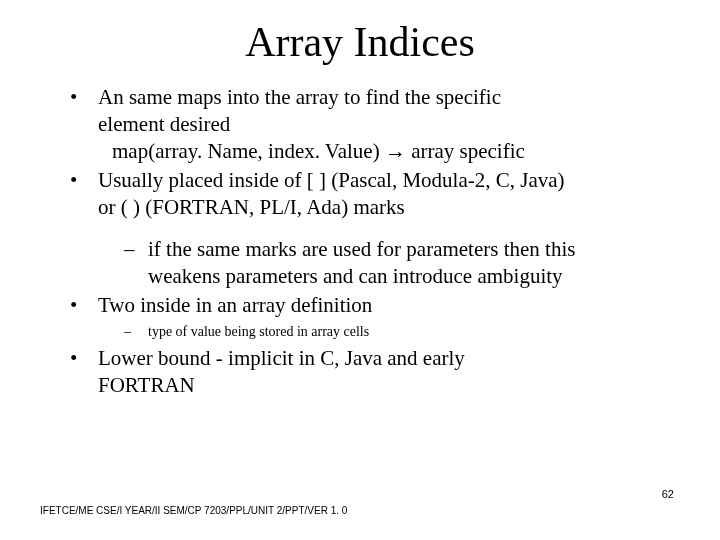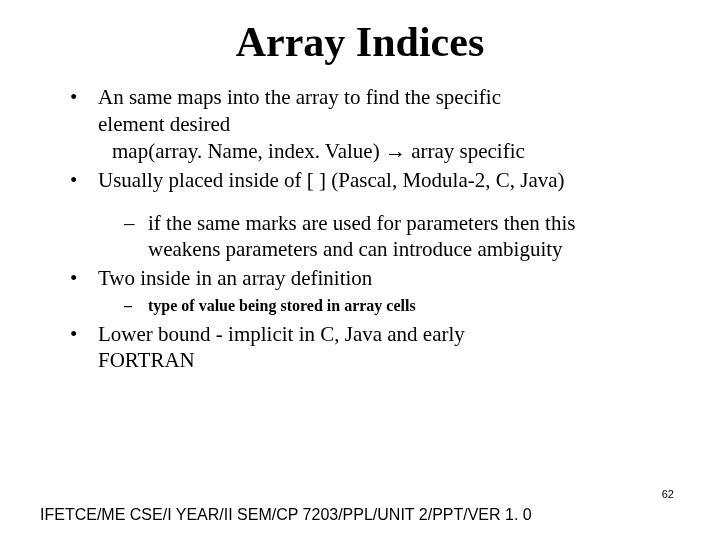--- a/index.html
+++ b/index.html
@@ -17,21 +17,21 @@
     width: 720px;
     height: 540px;
     position: relative;
     box-sizing: border-box;
     padding: 10px 40px 0 40px;
   }
   .title {
     text-align: center;
     font-size: 42px;
     margin: 8px 0 18px 0;
-    font-weight: bold;
+    font-weight: normal;
   }
   ul.top {
     list-style: none;
     padding: 0;
     margin: 0 0 0 30px;
     font-size: 21px;
     line-height: 1.28;
   }
   ul.top > li {
     position: relative;
@@ -58,31 +58,30 @@
     position: relative;
     padding-left: 24px;
   }
   ul.dash > li::before {
     content: "–";
     position: absolute;
     left: 0;
     top: 0;
   }
   ul.dash.small {
-    font-size: 16px;
+    font-size: 14px;
     margin-top: 4px;
     margin-bottom: 4px;
-    font-weight: bold;
   }
   .footer {
     position: absolute;
     left: 40px;
-    bottom: 16px;
+    bottom: 24px;
     font-family: Arial, Helvetica, sans-serif;
-    font-size: 16px;
+    font-size: 10px;
   }
   .pagenum {
     position: absolute;
     right: 46px;
     bottom: 40px;
     font-family: Arial, Helvetica, sans-serif;
     font-size: 11px;
   }
 </style>
 </head>
@@ -95,20 +94,21 @@
   <ul class="top">
 
     <li>
       <span>An same maps into the array to find the specific</span><br>
       <span>element desired</span><br>
       <span class="sub1"> map(array. Name, index. Value) →  array specific</span>
     </li>
 
     <li>
       <span>Usually placed inside of [ ] (Pascal, Modula-2, C, Java)</span><br>
+      <span>or ( ) (FORTRAN, PL/I, Ada) marks</span>
       <ul class="dash">
         <li>
           <span>if the same marks are used for parameters then this</span><br>
           <span>weakens parameters and can introduce ambiguity</span>
         </li>
       </ul>
     </li>
 
     <li>
       <span>Two inside in an array definition</span>

